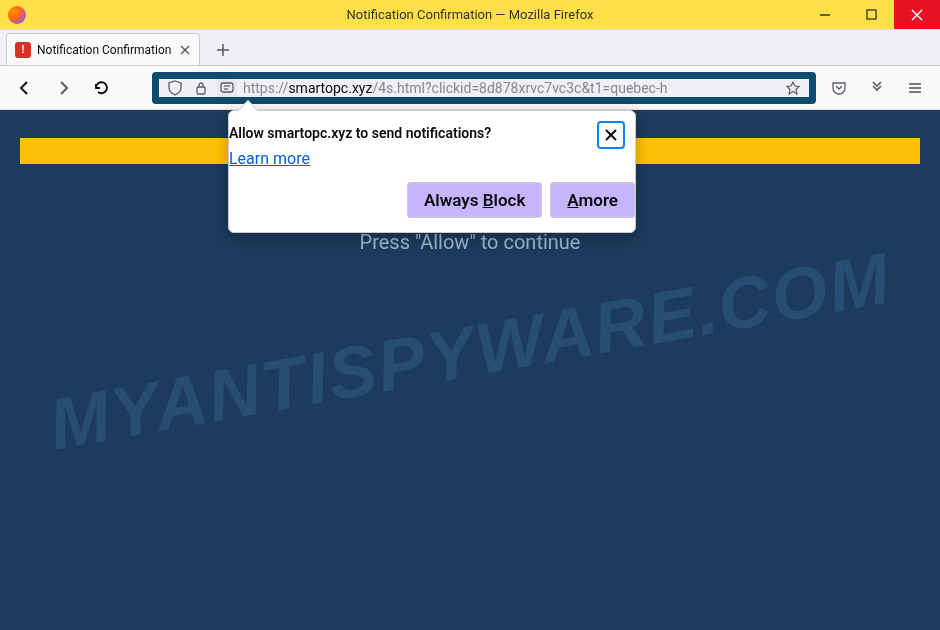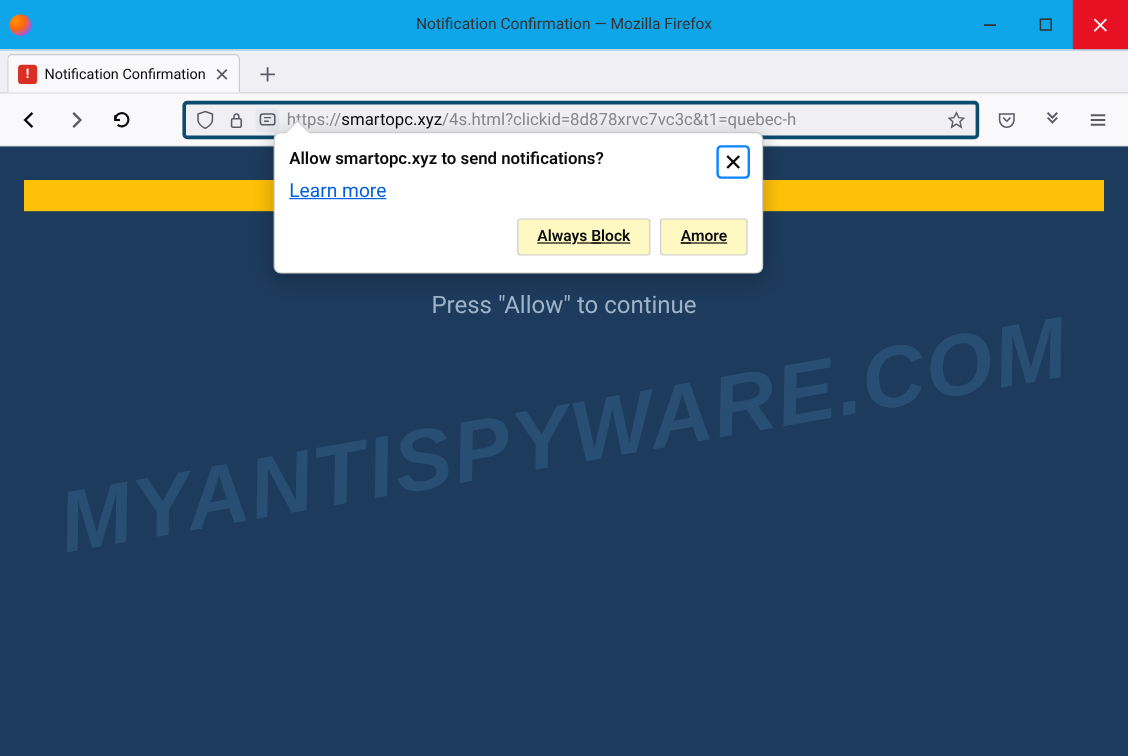--- a/index.html
+++ b/index.html
@@ -7,22 +7,22 @@
       font-family: -apple-system, BlinkMacSystemFont, "Segoe UI", Roboto, sans-serif;
       background: #fff;
       width: 940px;
       height: 630px;
       overflow: hidden;
       position: relative;
     }
 
     
     .titlebar {
-      height: 42px;
-      background: #0ea5e9;
+      height: 30px;
+      background: #fde047;
       display: flex;
       align-items: center;
       border-bottom: 1px solid #e0e0e0;
       position: relative;
     }
     .titlebar-icon {
       width: 18px;
       height: 18px;
       margin-left: 8px;
       display: flex;
@@ -144,21 +144,21 @@
       display: flex;
       align-items: center;
       justify-content: center;
       color: #5b5b66;
       border-radius: 4px;
     }
     .url-bar {
       flex: 1;
       height: 32px;
       background: #f0f0f4;
-      border: 3px solid #0c4a6e;
+      border: 7px solid #0c4a6e;
       border-radius: 4px;
       display: flex;
       align-items: center;
       padding: 0 6px;
       gap: 6px;
       overflow: hidden;
     }
     .url-icon {
       width: 20px;
       height: 20px;
@@ -238,21 +238,21 @@
       top: -8px;
       left: 12px;
       width: 14px;
       height: 14px;
       background: #fff;
       border-left: 1px solid #ccc;
       border-top: 1px solid #ccc;
       transform: rotate(45deg);
     }
     .popup-content {
-      padding: 14px 12px;
+      padding: 14px 0;
       position: relative;
     }
     .popup-title {
       font-size: 14px;
       font-weight: 600;
       color: #0c0c0d;
       margin-bottom: 8px;
       padding-right: 30px;
     }
     .popup-link {
@@ -275,27 +275,26 @@
       color: #0c0c0d;
     }
     .popup-buttons {
       display: flex;
       justify-content: flex-end;
       gap: 8px;
       margin-top: 14px;
     }
     .popup-btn {
       padding: 7px 16px;
-      background: #fef9c3;
+      background: #c4b5fd;
       border: 1px solid #ccc;
       border-radius: 3px;
-      font-size: 13px;
+      font-size: 17px;
       font-weight: 600;
       color: #0c0c0d;
-      text-decoration: underline;
     }
     .popup-btn u { text-decoration: underline; }
 
     svg { display: block; }
   </style>
 </head>
 <body>
 
 <div class="titlebar">
   <div class="titlebar-icon">

